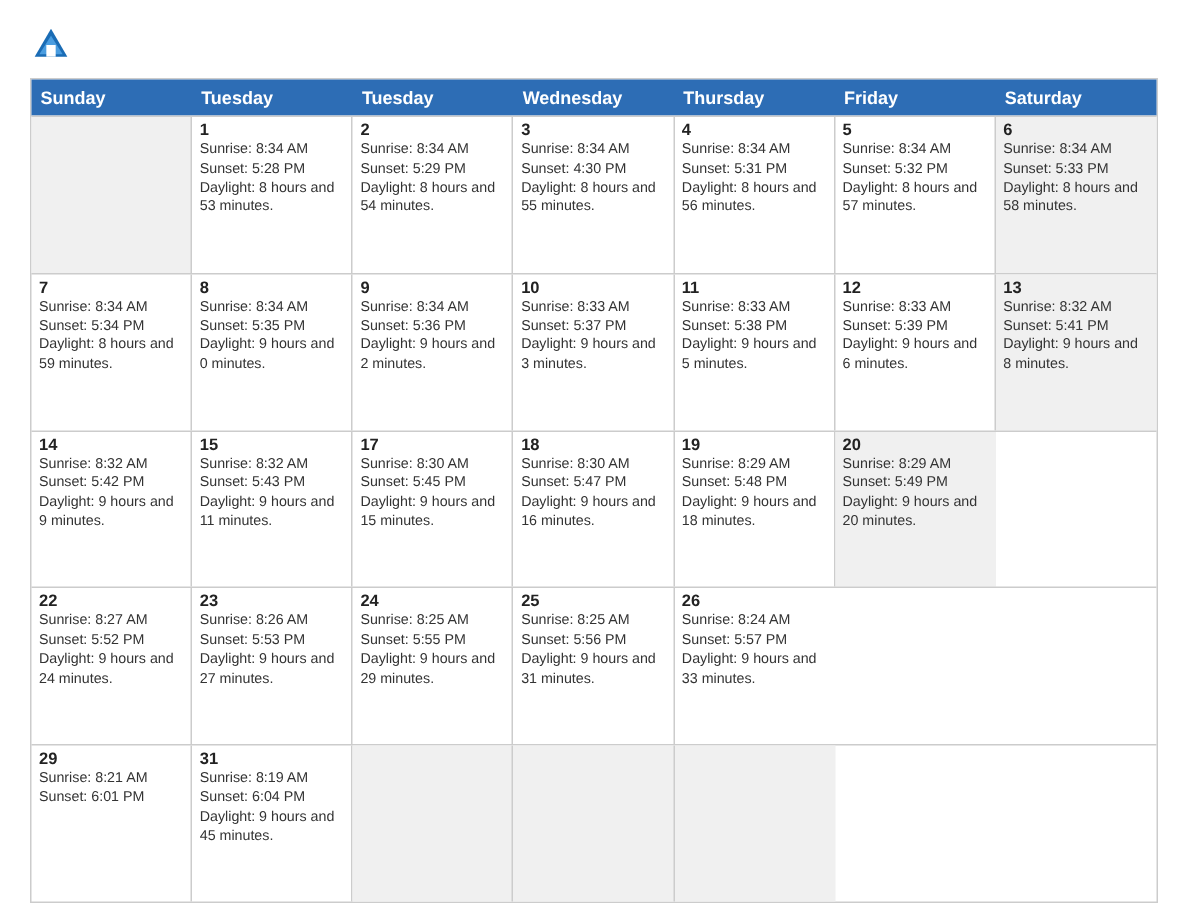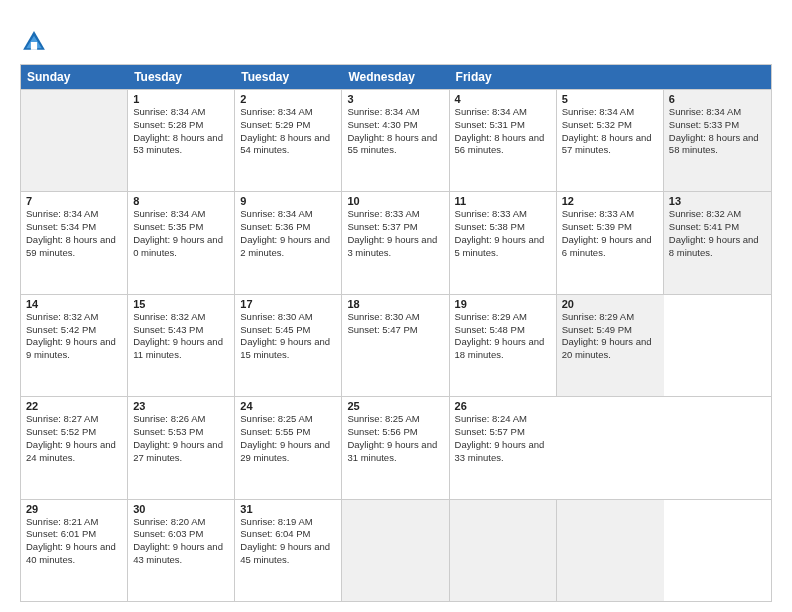--- a/index.html
+++ b/index.html
@@ -6,21 +6,21 @@
     body {
       font-family: Arial, sans-serif;
       background: #fff;
       width: 792px;
       height: 612px;
       overflow: hidden;
     }
     .page {
       width: 792px;
       height: 612px;
-      padding: 28px 20px 10px 20px;
+      padding: 16px 20px 10px 20px;
       display: flex;
       flex-direction: column;
     }
     .header {
       display: flex;
       align-items: flex-start;
       justify-content: space-between;
       margin-bottom: 8px;
     }
     .logo {
@@ -139,21 +139,23 @@
       <div class="location"></div>
     </div>
   </div>
 
   <div class="calendar">
     <div class="cal-header">
     <div class="cal-header-cell">Sunday</div>
         <div class="cal-header-cell">Tuesday</div>
         <div class="cal-header-cell">Tuesday</div>
         <div class="cal-header-cell">Wednesday</div>
+        <div class="cal-header-cell">Thursday</div>
         <div class="cal-header-cell">Friday</div>
+        <div class="cal-header-cell">Saturday</div>
       </div>
     <div class="cal-body">
     <div class="cal-row">
           <div class="cal-cell shaded empty"></div>
           <div class="cal-cell">
             <span class="day-num">1</span>
             <span class="cell-line">Sunrise: 8:34 AM</span>
             <span class="cell-line">Sunset: 5:28 PM</span>
             <span class="cell-line">Daylight: 8 hours and 53 minutes.</span>
           </div>
@@ -248,20 +250,21 @@
           <div class="cal-cell">
             <span class="day-num">17</span>
             <span class="cell-line">Sunrise: 8:30 AM</span>
             <span class="cell-line">Sunset: 5:45 PM</span>
             <span class="cell-line">Daylight: 9 hours and 15 minutes.</span>
           </div>
           <div class="cal-cell">
             <span class="day-num">18</span>
             <span class="cell-line">Sunrise: 8:30 AM</span>
             <span class="cell-line">Sunset: 5:47 PM</span>
+            <span class="cell-line">Daylight: 9 hours and 16 minutes.</span>
           </div>
           <div class="cal-cell">
             <span class="day-num">19</span>
             <span class="cell-line">Sunrise: 8:29 AM</span>
             <span class="cell-line">Sunset: 5:48 PM</span>
             <span class="cell-line">Daylight: 9 hours and 18 minutes.</span>
           </div>
           <div class="cal-cell shaded">
             <span class="day-num">20</span>
             <span class="cell-line">Sunrise: 8:29 AM</span>
@@ -299,27 +302,20 @@
             <span class="cell-line">Sunrise: 8:24 AM</span>
             <span class="cell-line">Sunset: 5:57 PM</span>
             <span class="cell-line">Daylight: 9 hours and 33 minutes.</span>
           </div>
         </div>
         <div class="cal-row">
           <div class="cal-cell">
             <span class="day-num">29</span>
             <span class="cell-line">Sunrise: 8:21 AM</span>
             <span class="cell-line">Sunset: 6:01 PM</span>
-            <span class="cell-line">Daylight: 9 hours and 40 minutes.</span>
-          </div>
-          <div class="cal-cell">
-            <span class="day-num">30</span>
-            <span class="cell-line">Sunrise: 8:20 AM</span>
-            <span class="cell-line">Sunset: 6:03 PM</span>
-            <span class="cell-line">Daylight: 9 hours and 43 minutes.</span>
           </div>
           <div class="cal-cell">
             <span class="day-num">31</span>
             <span class="cell-line">Sunrise: 8:19 AM</span>
             <span class="cell-line">Sunset: 6:04 PM</span>
             <span class="cell-line">Daylight: 9 hours and 45 minutes.</span>
           </div>
           <div class="cal-cell shaded empty"></div>
           <div class="cal-cell shaded empty"></div>
           <div class="cal-cell shaded empty"></div>

